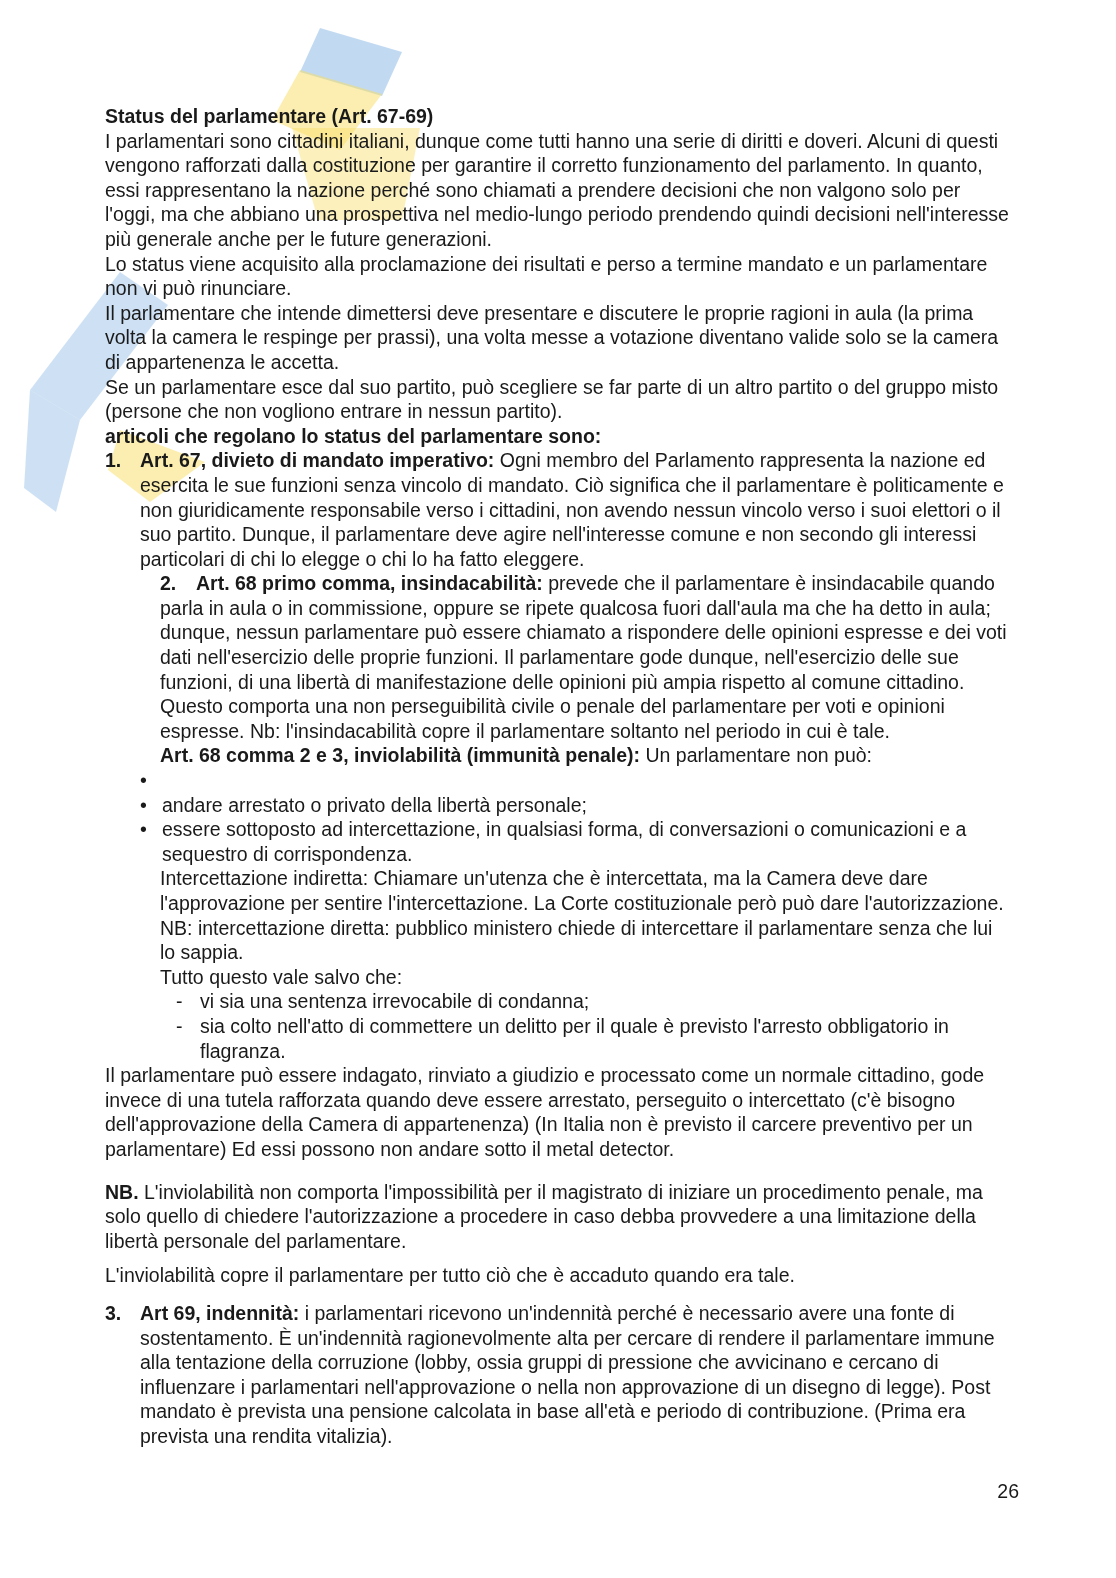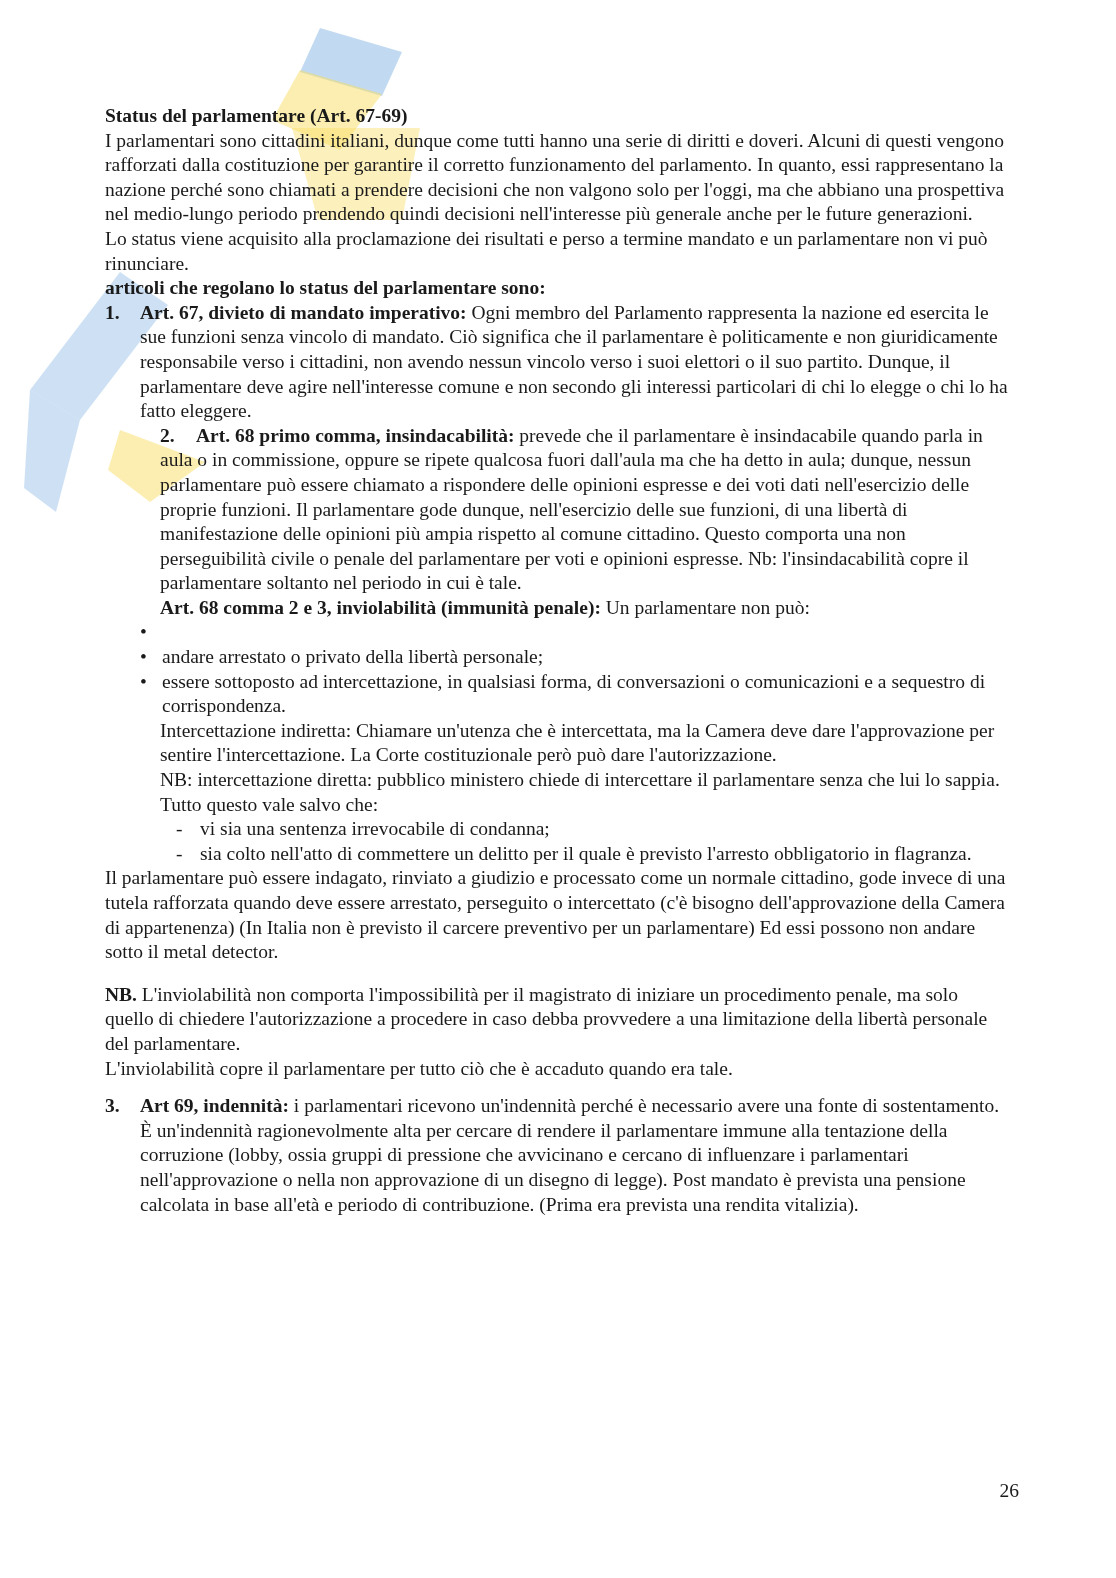--- a/index.html
+++ b/index.html
@@ -2,40 +2,40 @@
 <html><head>
 <meta charset="utf-8">
 <style>
   html, body { margin: 0; padding: 0; background: #ffffff; }
   .page {
     position: relative;
     width: 1116px;
     height: 1578px;
     background: #ffffff;
     overflow: hidden;
-    font-family: Liberation Serif, serif;
+    font-family: Liberation Sans, sans-serif;
     font-size: 19.5px;
     line-height: 24.6px;
     color: #1a1a1a;
   }
   .watermark { position: absolute; top: 0; left: 0; z-index: 0; }
   .content { position: absolute; left: 105px; top: 104px; width: 906px; z-index: 1; }
   .blk { margin: 0; }
   .b { font-weight: 700; }
   .title { font-weight: 700; }
   .ind1 { margin-left: 55px; }
   .li { display: flex; }
   .li > .num { flex: 0 0 35px; font-weight: 700; }
   .numi { display: inline-block; width: 36px; font-weight: 700; }
   .bullet { display: flex; margin-left: 35px; }
   .bullet > .marker { flex: 0 0 22px; }
   .dash { display: flex; margin-left: 71px; }
   .dash > .marker { flex: 0 0 24px; }
   .gap6 { margin-top: 18px; }
-  .gap10 { }
+  .gap10 { margin-top: 10px; }
   .gap13 { margin-top: 13px; }
   .page-num { position: absolute; right: 97px; bottom: 74px; z-index: 1; }
 </style>
 </head>
 <body>
 
 <div class="page">
 
   <svg class="watermark" width="1116" height="1578" viewBox="0 0 1116 1578" aria-hidden="true">
     <polygon points="320,28 402,52 382,96 300,72" fill="#8fbbe6" opacity="0.55"></polygon>
@@ -45,20 +45,22 @@
     <polygon points="30,390 80,420 56,512 24,488" fill="#9ec4ea" opacity="0.5"></polygon>
     <polygon points="120,430 205,462 150,502 108,470" fill="#f8dd62" opacity="0.5"></polygon>
   </svg>
 
   <div class="content">
 
     <div class="blk title">Status del parlamentare (Art. 67-69)</div>
 
     <div class="blk">I parlamentari sono cittadini italiani, dunque come tutti hanno una serie di diritti e doveri. Alcuni di questi vengono rafforzati dalla costituzione per garantire il corretto funzionamento del parlamento. In quanto, essi rappresentano la nazione perché sono chiamati a prendere decisioni che non valgono solo per l'oggi, ma che abbiano una prospettiva nel medio-lungo periodo prendendo quindi decisioni nell'interesse più generale anche per le future generazioni.</div>
     <div class="blk">Lo status viene acquisito alla proclamazione dei risultati e perso a termine mandato e un parlamentare non vi può rinunciare.</div>
+    <div class="blk">Il parlamentare che intende dimettersi deve presentare e discutere le proprie ragioni in aula (la prima volta la camera le respinge per prassi), una volta messe a votazione diventano valide solo se la camera di appartenenza le accetta.</div>
+    <div class="blk">Se un parlamentare esce dal suo partito, può scegliere se far parte di un altro partito o del gruppo misto (persone che non vogliono entrare in nessun partito).</div>
 
     <div class="blk b">articoli che regolano lo status del parlamentare sono:</div>
 
     <div class="blk li">
       <span class="num">1.</span>
       <div><span class="b">Art. 67, divieto di mandato imperativo:</span> <span>Ogni membro del Parlamento rappresenta la nazione ed esercita le sue funzioni senza vincolo di mandato. Ciò significa che il parlamentare è politicamente e non giuridicamente responsabile verso i cittadini, non avendo nessun vincolo verso i suoi elettori o il suo partito. Dunque, il parlamentare deve agire nell'interesse comune e non secondo gli interessi particolari di chi lo elegge o chi lo ha fatto eleggere.</span></div>
     </div>
 
     <div class="blk ind1"><span class="numi">2.</span><span class="b">Art. 68 primo comma, insindacabilità:</span> <span>prevede che il parlamentare è insindacabile quando parla in aula o in commissione, oppure se ripete qualcosa fuori dall'aula ma che ha detto in aula; dunque, nessun parlamentare può essere chiamato a rispondere delle opinioni espresse e dei voti dati nell'esercizio delle proprie funzioni. Il parlamentare gode dunque, nell'esercizio delle sue funzioni, di una libertà di manifestazione delle opinioni più ampia rispetto al comune cittadino. Questo comporta una non perseguibilità civile o penale del parlamentare per voti e opinioni espresse. Nb: l'insindacabilità copre il parlamentare soltanto nel periodo in cui è tale.</span></div>
 

